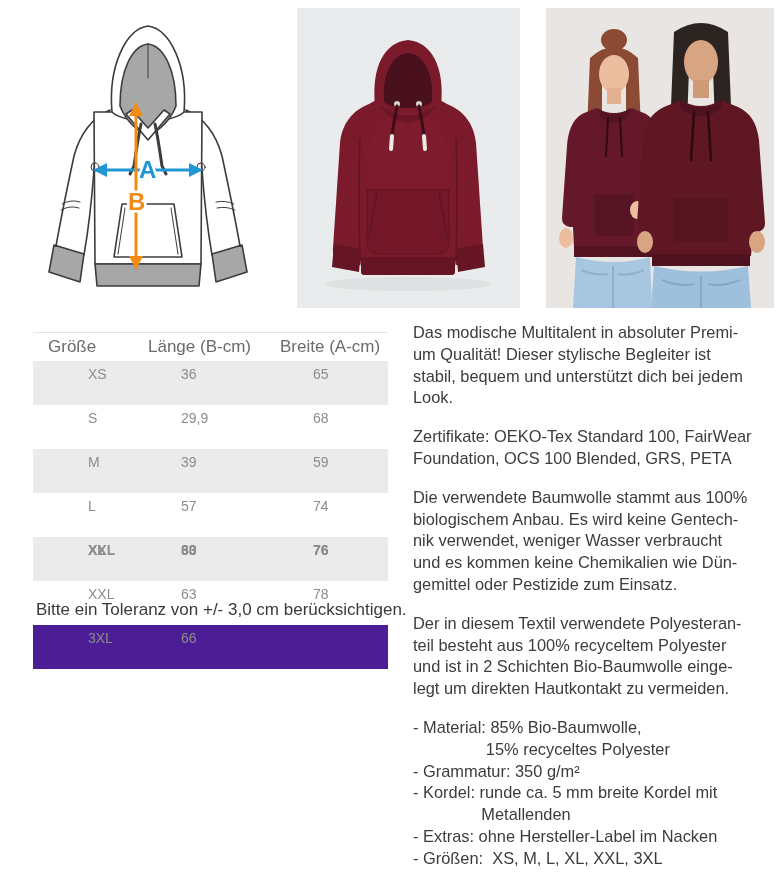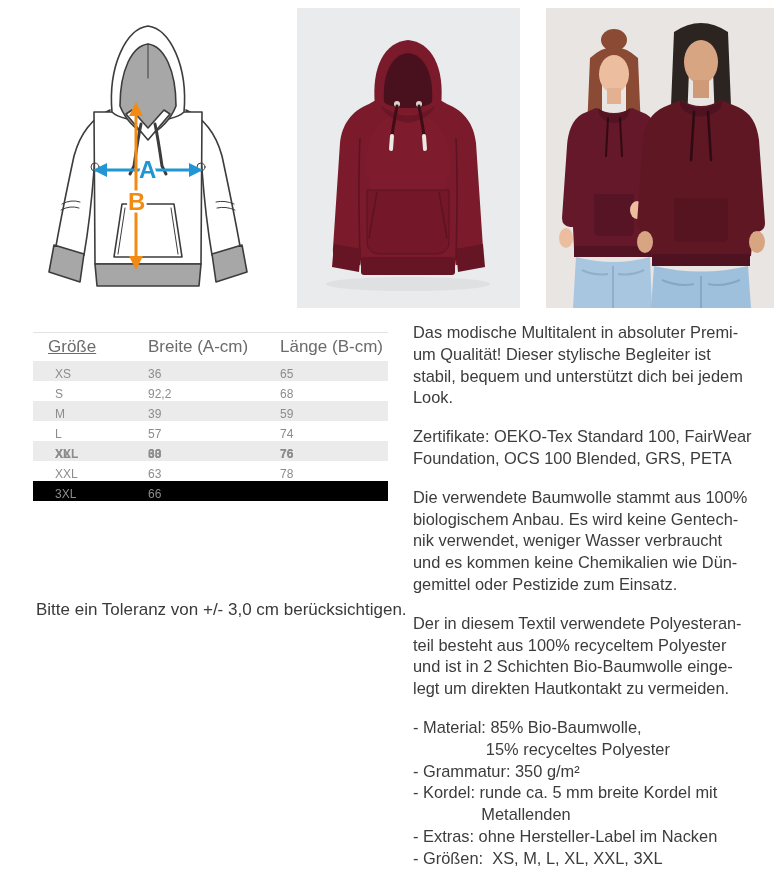--- a/index.html
+++ b/index.html
@@ -9,22 +9,22 @@
   
   .imgbox{position:absolute;overflow:hidden;}
   #techdraw{left:38px;top:14px;width:242px;height:286px;}
   #product-photo{left:297px;top:8px;width:223px;height:300px;background:#e9ebec;}
   #models-photo{left:546px;top:8px;width:228px;height:300px;background:#e8e5e2;}
 
   
   #size-table{position:absolute;left:33px;top:332px;width:355px;border-top:1px solid #e3e3e3;}
   .thead,.trow{display:grid;grid-template-columns:93px 132px auto;}
   .thead{height:28px;line-height:28px;font-size:17px;color:#6b6b6b;}
-  .thead .tcell:first-child{padding-left:15px;text-decoration:underline;}
-  .trow{height:20px;line-height:26px;font-size:12px;color:#8c8c8c;}
+  .thead .tcell:first-child{padding-left:15px;}
+  .trow{height:44px;line-height:26px;font-size:14px;color:#8c8c8c;padding-left:33px;}
   .trow.striped{background:#ebebeb;}
   .tcell{position:relative;padding-left:22px;white-space:nowrap;}
   .tcell .overlay{position:absolute;left:22px;top:0;}
 
   
   #tolerance-note{position:absolute;left:36px;top:600px;font-size:17px;color:#3a3a3a;}
 
   
   #description{position:absolute;left:413px;top:322px;width:372px;
                font-size:16.4px;line-height:21.8px;color:#3c3c3c;}
@@ -163,32 +163,32 @@
         <rect x="106" y="246" width="98" height="12" fill="#4e1220"></rect>
         <path d="M108,258 L105,300 L205,300 L202,258 Q155,269 108,258 Z" fill="#9fc0dc"></path>
         <path d="M155,268 L155,300 M116,272 Q132,279 148,276 M162,276 Q178,279 194,272" fill="none" stroke="#86a8c4" stroke-width="2"></path>
       </g>
     </svg>
   </div>
 
   <div id="size-table">
     <div class="thead">
       <div class="tcell">Größe</div>
+      <div class="tcell">Länge (B-cm)</div>
       <div class="tcell">Breite (A-cm)</div>
-      <div class="tcell">Länge (B-cm)</div>
     </div>
     <div>
         <div class="trow striped" style="background: rgb(235, 235, 235);">
           <div class="tcell"><span>XS</span></div>
           <div class="tcell"><span>36</span></div>
           <div class="tcell"><span>65</span></div>
         </div>
         <div class="trow">
           <div class="tcell"><span>S</span></div>
-          <div class="tcell"><span>92,2</span></div>
+          <div class="tcell"><span>29,9</span></div>
           <div class="tcell"><span>68</span></div>
         </div>
         <div class="trow striped" style="background: rgb(235, 235, 235);">
           <div class="tcell"><span>M</span></div>
           <div class="tcell"><span>39</span></div>
           <div class="tcell"><span>59</span></div>
         </div>
         <div class="trow">
           <div class="tcell"><span>L</span></div>
           <div class="tcell"><span>57</span></div>
@@ -197,21 +197,21 @@
         <div class="trow striped" style="background: rgb(235, 235, 235); font-weight: bold;">
           <div class="tcell"><span>XL</span><span class="overlay">XXL</span></div>
           <div class="tcell"><span>30</span><span class="overlay">63</span></div>
           <div class="tcell"><span>76</span><span class="overlay">76</span></div>
         </div>
         <div class="trow">
           <div class="tcell"><span>XXL</span></div>
           <div class="tcell"><span>63</span></div>
           <div class="tcell"><span>78</span></div>
         </div>
-        <div class="trow striped" style="background: #000000;">
+        <div class="trow striped" style="background: #4c1d95;">
           <div class="tcell"><span>3XL</span></div>
           <div class="tcell"><span>66</span></div>
         </div>
       </div>
   </div>
 
   <div id="tolerance-note">Bitte ein Toleranz von +/- 3,0 cm berücksichtigen.</div>
 
   <div id="description">
     <div class="para">Das modische Multitalent in absoluter Premi-

